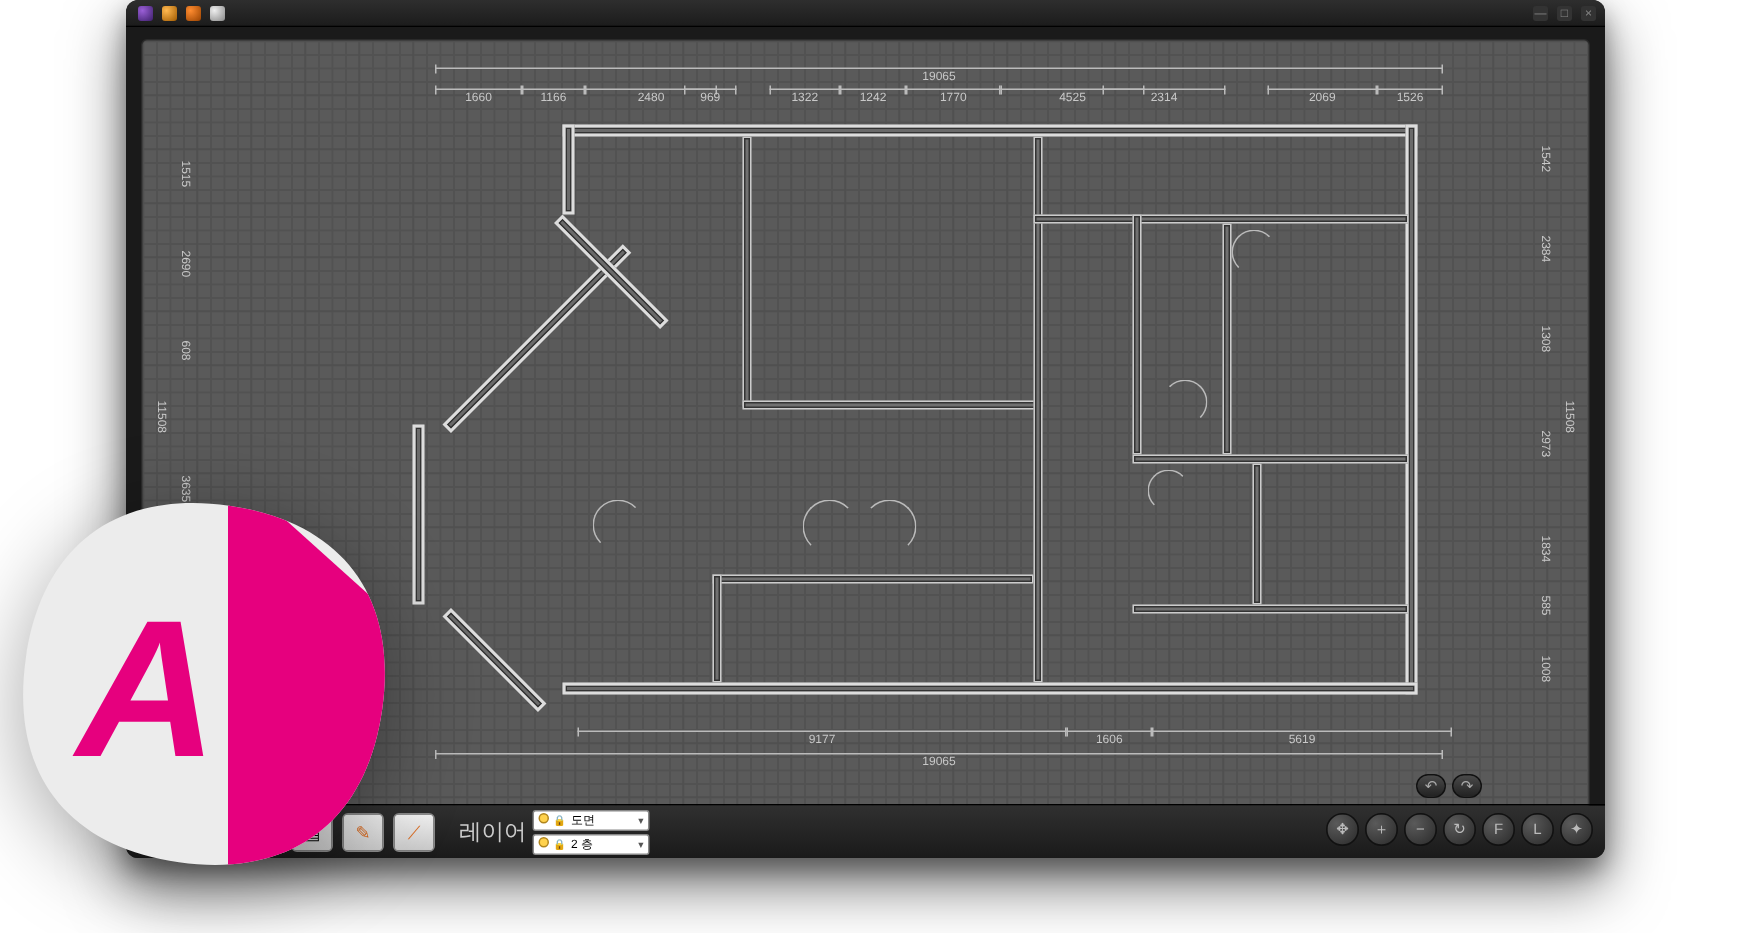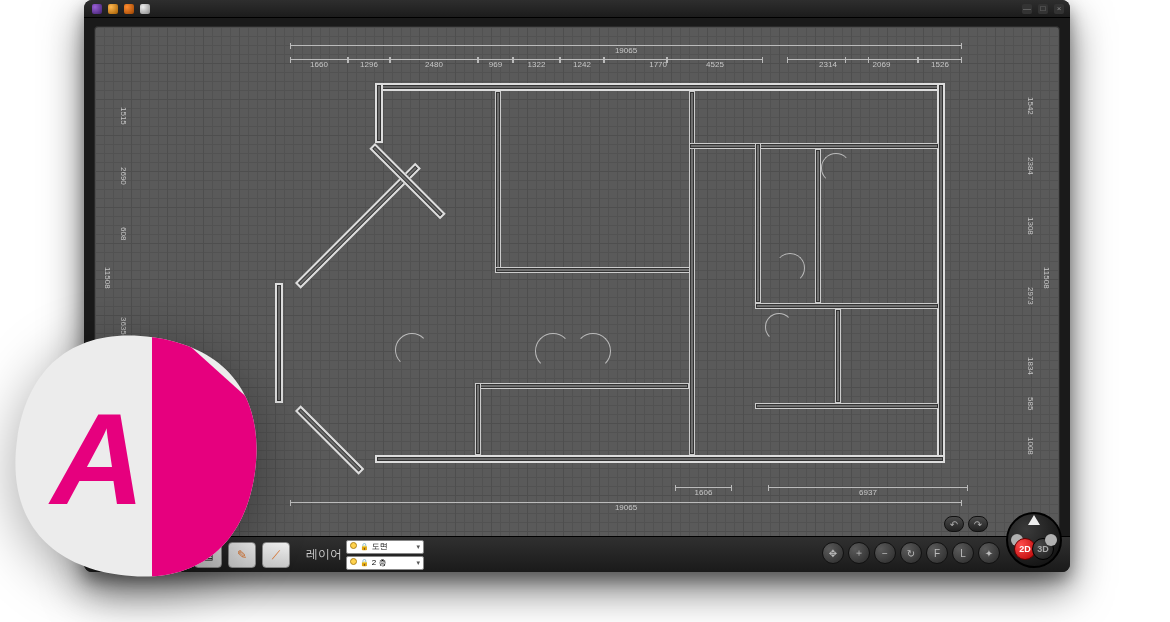--- a/index.html
+++ b/index.html
@@ -83,21 +83,21 @@
     display:flex; align-items:center; padding: 0 8px; gap:6px;
   }
   .tool-btn {
     width:28px; height:26px; border-radius:4px; cursor:pointer;
     background: linear-gradient(#f0f0f0,#c8c8c8);
     border:1px solid #888;
     display:flex; align-items:center; justify-content:center;
     font-size:12px;
   }
   .layer-section { display:flex; align-items:center; gap:4px; margin-left:10px; }
-  .layer-label { color:#ccc; font-size:12px; }
+  .layer-label { color:#ccc; font-size:15px; }
   .layer-select {
     width:78px; height:14px; background:#fff; border:1px solid #888; font-size:8px;
     padding: 0 3px; display:flex; align-items:center; justify-content:space-between; cursor:pointer;
     border-radius:2px;
   }
   .layer-select .bulb { width:7px;height:7px;background:#ffd24d;border-radius:50%;display:inline-block;margin-right:3px; border:1px solid #b0851e;}
   .layer-select .lock { color:#c9972a; font-size:7px; margin-right:3px; }
   .layer-select .chev { color:#555; font-size:7px; }
 
   .right-cluster { position:absolute; right:8px; bottom:4px; display:flex; align-items:flex-end; gap:6px; }
@@ -155,34 +155,35 @@
       <span>□</span>
       <span>×</span>
     </div>
   </div>
 
   <div class="canvas-area">
 
     <div class="dim dim-top-overall" style="left:195px;width:672px;">19065</div>
 
     <div class="dim dim-seg" style="left:195px;width:58px;">1660</div>
-    <div class="dim dim-seg" style="left:253px;width:42px;">1296</div>
+    <div class="dim dim-seg" style="left:253px;width:42px;">1166</div>
     <div class="dim dim-seg" style="left:295px;width:88px;">2480</div>
-    <div class="dim dim-seg" style="left:383px;width:35px;">969</div>
+    <div class="dim dim-seg" style="left:361px;width:35px;">969</div>
     <div class="dim dim-seg" style="left:418px;width:47px;">1322</div>
     <div class="dim dim-seg" style="left:465px;width:44px;">1242</div>
-    <div class="dim dim-seg" style="left:509px;width:63px;text-align:right;">1770</div>
+    <div class="dim dim-seg" style="left:509px;width:63px;">1770</div>
     <div class="dim dim-seg" style="left:572px;width:96px;">4525</div>
-    <div class="dim dim-seg" style="left:692px;width:82px;">2314</div>
+    <div class="dim dim-seg" style="left:640px;width:82px;">2314</div>
     <div class="dim dim-seg" style="left:750px;width:73px;">2069</div>
     <div class="dim dim-seg" style="left:823px;width:44px;">1526</div>
 
     <div class="dim dim-bot" style="left:195px;width:672px;top:475px;">19065</div>
-    <div class="dim dim-bot" style="left:580px;width:57px;">1606</div>
-    <div class="dim dim-bot" style="left:673px;width:200px;">6937</div>
+    <div class="dim dim-bot" style="left:290px;width:326px;">9177</div>
+    <div class="dim dim-bot" style="left:616px;width:57px;">1606</div>
+    <div class="dim dim-bot" style="left:673px;width:200px;">5619</div>
 
     <div class="dim" style="left:8px; top:240px; writing-mode:vertical-rl;">11508</div>
     <div class="dim" style="left:24px; top:80px; writing-mode:vertical-rl;">1515</div>
     <div class="dim" style="left:24px; top:140px; writing-mode:vertical-rl;">2690</div>
     <div class="dim" style="left:24px; top:200px; writing-mode:vertical-rl;">608</div>
     <div class="dim" style="left:24px; top:290px; writing-mode:vertical-rl;">3635</div>
 
     <div class="dim" style="right:8px; top:240px; writing-mode:vertical-rl;">11508</div>
     <div class="dim" style="right:24px; top:70px; writing-mode:vertical-rl;">1542</div>
     <div class="dim" style="right:24px; top:130px; writing-mode:vertical-rl;">2384</div>
@@ -254,25 +255,20 @@
 
     <div class="right-cluster">
       <div class="round-btn-row">
         <div class="round-btn">✥</div>
         <div class="round-btn">＋</div>
         <div class="round-btn">−</div>
         <div class="round-btn">↻</div>
         <div class="round-btn">F</div>
         <div class="round-btn">L</div>
         <div class="round-btn">✦</div>
-      </div>
-      <div class="view-dial">
-        <div class="cursor-peak"></div>
-        <div class="d2">2D</div>
-        <div class="d3">3D</div>
       </div>
     </div>
   </div>
 </div>
 
 <div class="logo-overlay">
   <svg class="logo-shape" viewBox="0 0 248 248">
     <defs>
       <clipPath id="squircle">
         <path d="M124 4 C 200 4 244 48 244 124 C 244 200 200 244 124 244 C 48 244 4 200 4 124 C 4 48 48 4 124 4 Z" transform="rotate(8 124 124)"></path>

